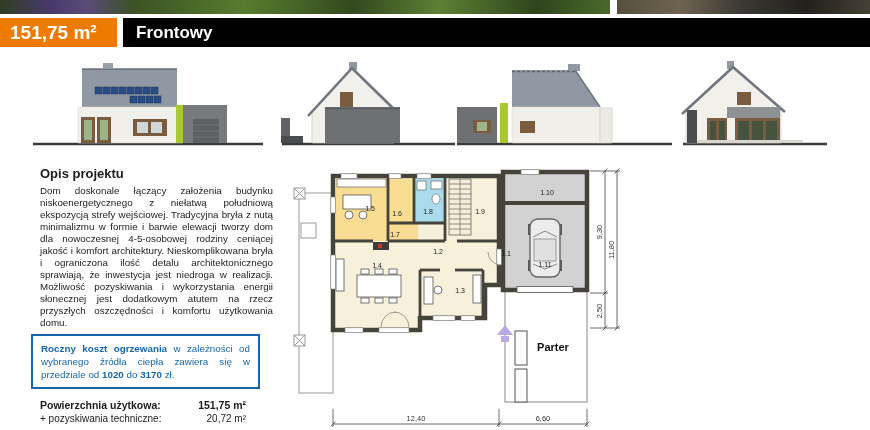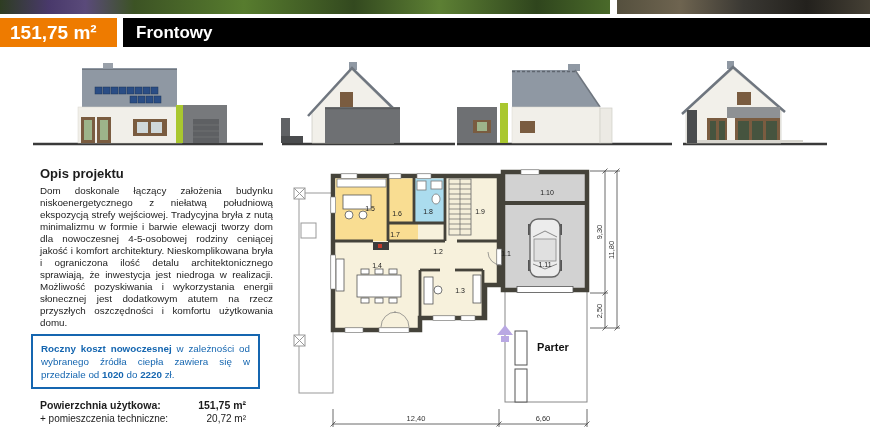--- a/index.html
+++ b/index.html
@@ -128,30 +128,30 @@
     <rect x="697" y="80" width="106" height="3" fill="#d8d6cf"></rect>
   </g>
 </svg>
 
 <div class="abs description">
   <h3>Opis projektu</h3>
   <p>Dom doskonale łączący założenia budynku niskoenergetycznego z niełatwą południową ekspozycją strefy wejściowej. Tradycyjna bryła z nutą minimalizmu w formie i barwie elewacji tworzy dom dla nowoczesnej 4-5-osobowej rodziny ceniącej jakość i komfort architektury. Nieskomplikowana bryła i ograniczona ilość detalu architektonicznego sprawiają, że inwestycja jest niedroga w realizacji. Możliwość pozyskiwania i wykorzystania energii słonecznej jest dodatkowym atutem na rzecz przyszłych oszczędności i komfortu użytkowania domu.</p>
 </div>
 
 <div class="abs heating-box">
-  <span class="hb-bold">Roczny koszt nowoczesnej</span><span> w zależności od wybranego źródła ciepła zawiera się w przedziale od </span><span class="hb-bold">1020</span><span> do </span><span class="hb-bold">2220</span><span> zł.</span>
+  <span class="hb-bold">Roczny koszt ogrzewania</span><span> w zależności od wybranego źródła ciepła zawiera się w przedziale od </span><span class="hb-bold">1020</span><span> do </span><span class="hb-bold">3170</span><span> zł.</span>
 </div>
 
 <div class="abs areas">
   <div class="row main">
     <span>Powierzchnia użytkowa:</span>
     <span>151,75 m²</span>
   </div>
   <div class="row">
-    <span>+ pomieszczenia techniczne:</span>
+    <span>+ pozyskiwania techniczne:</span>
     <span>20,72 m²</span>
   </div>
 </div>
 
 <svg class="abs plan" viewBox="0 0 360 267" xmlns="http://www.w3.org/2000/svg">
 
   <g stroke="#999" fill="#fff" stroke-width="1">
     <rect x="14" y="30" width="34" height="200"></rect>
     <rect x="16" y="60" width="15" height="15"></rect>
     <g>

